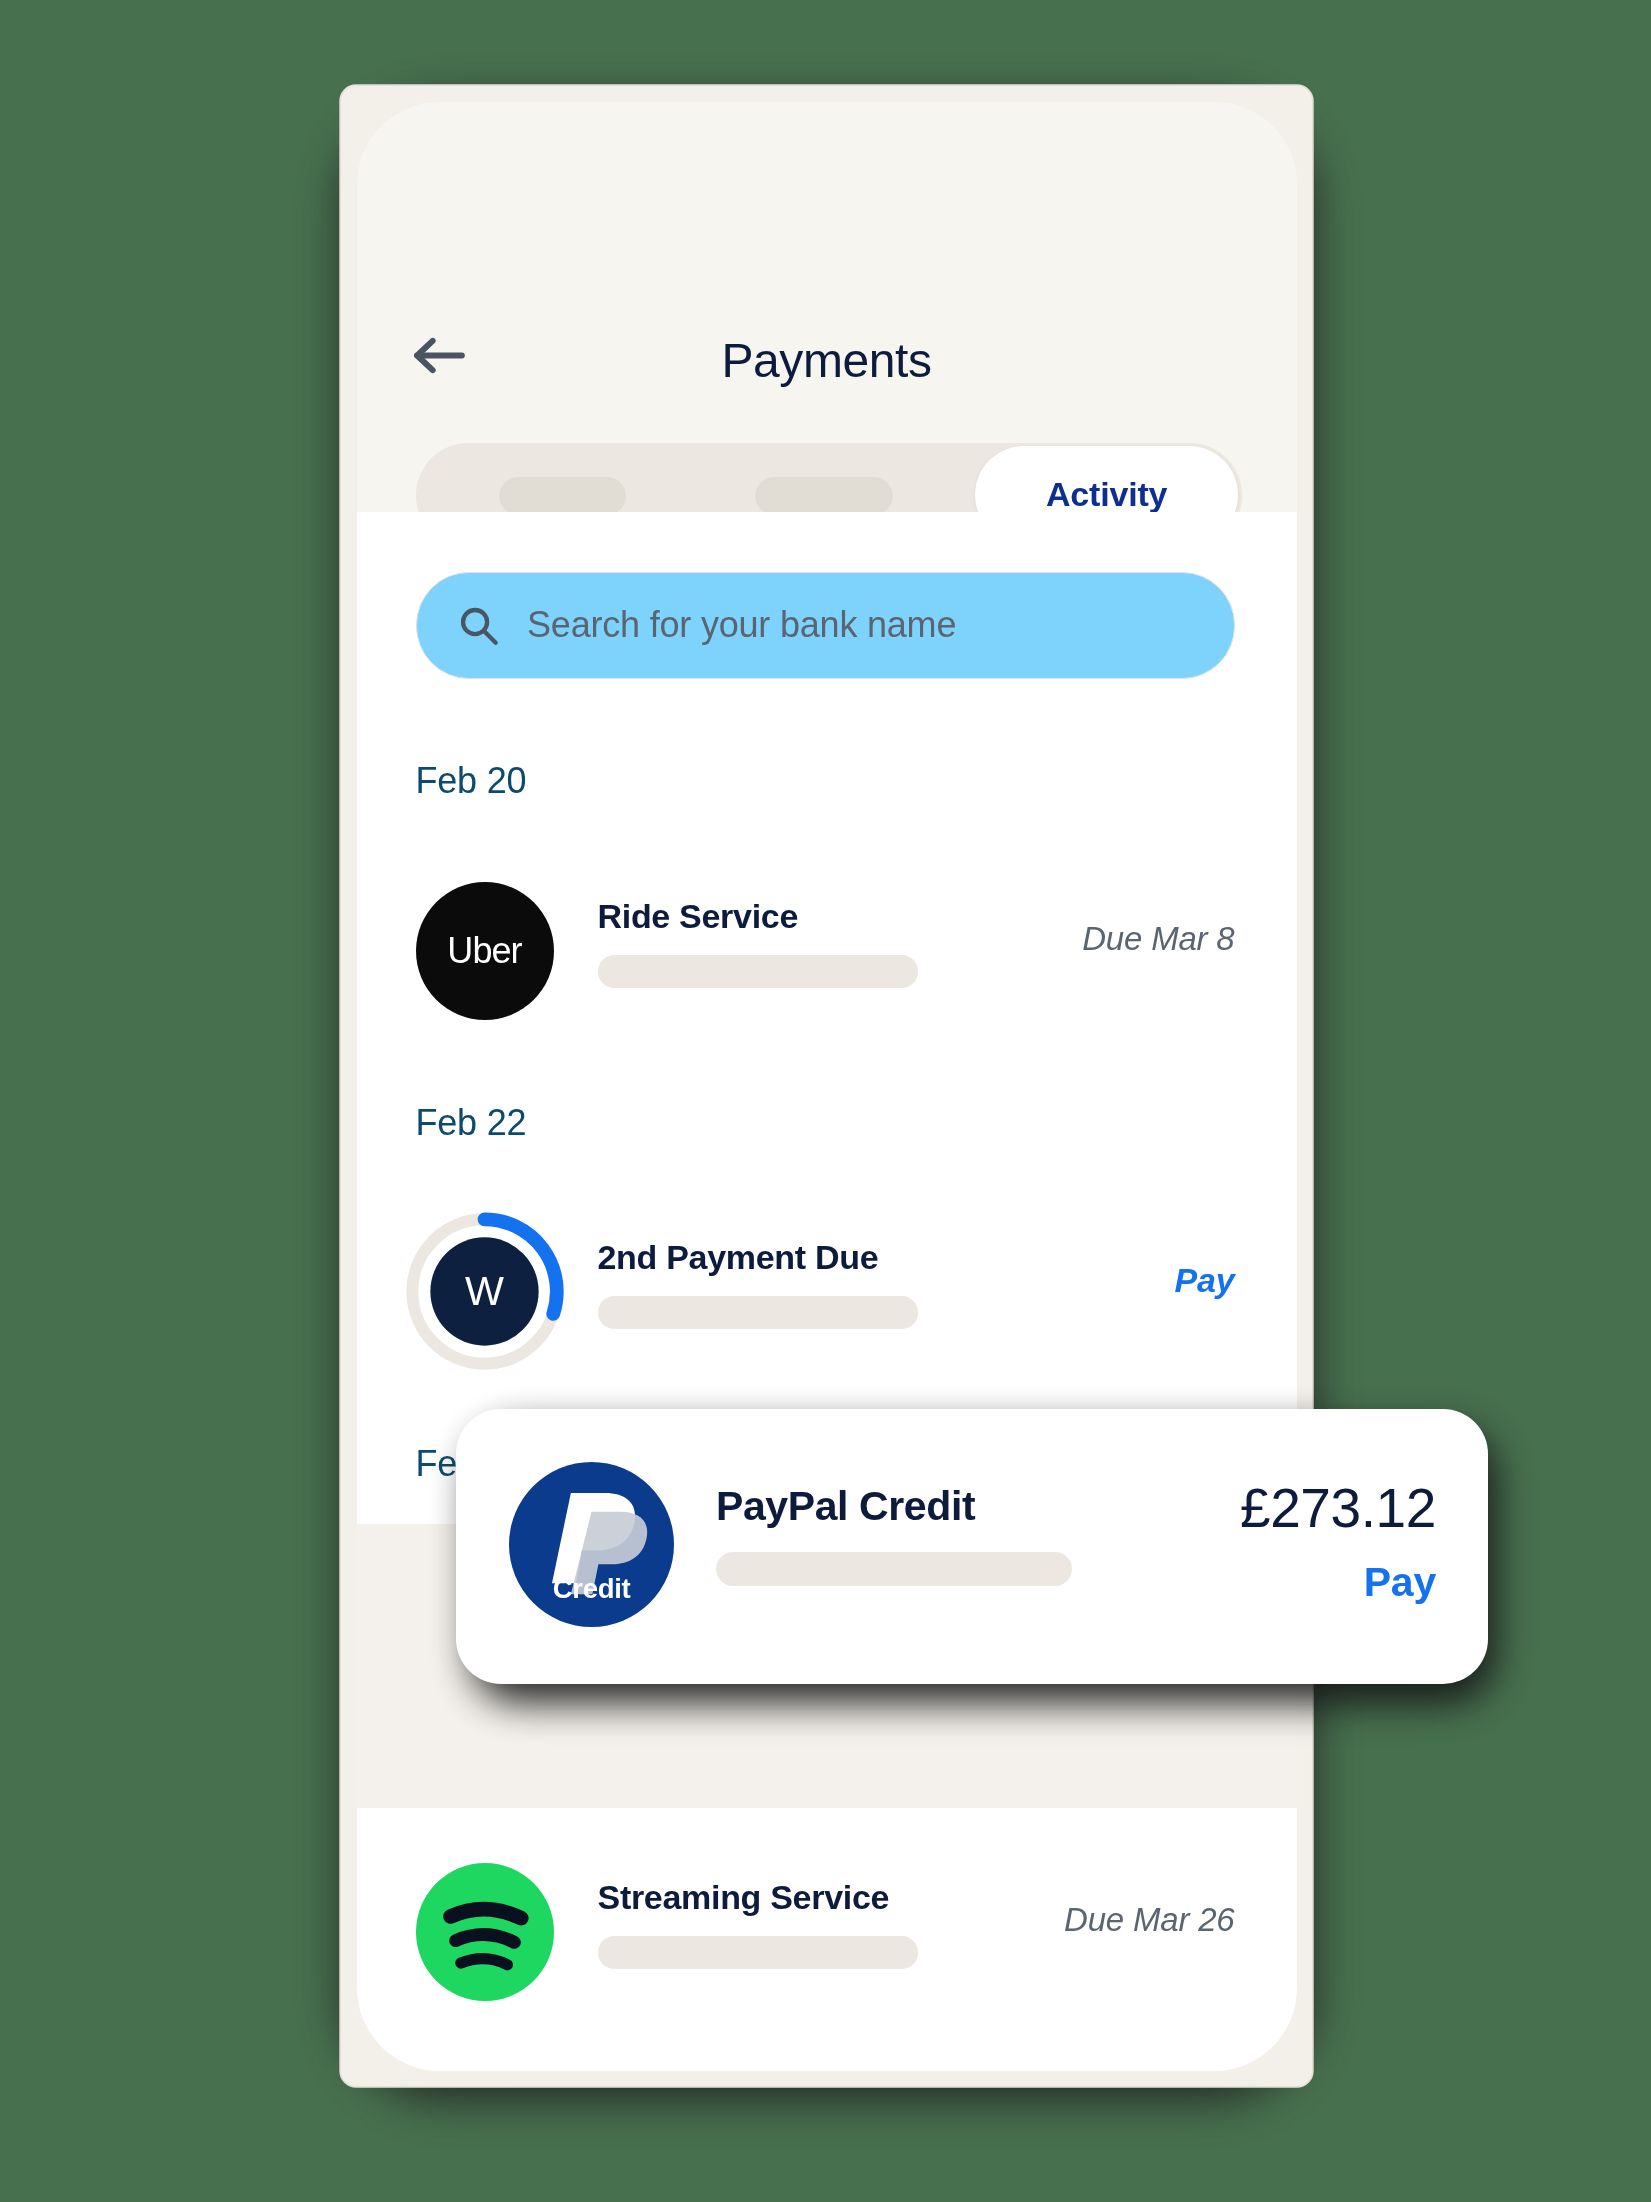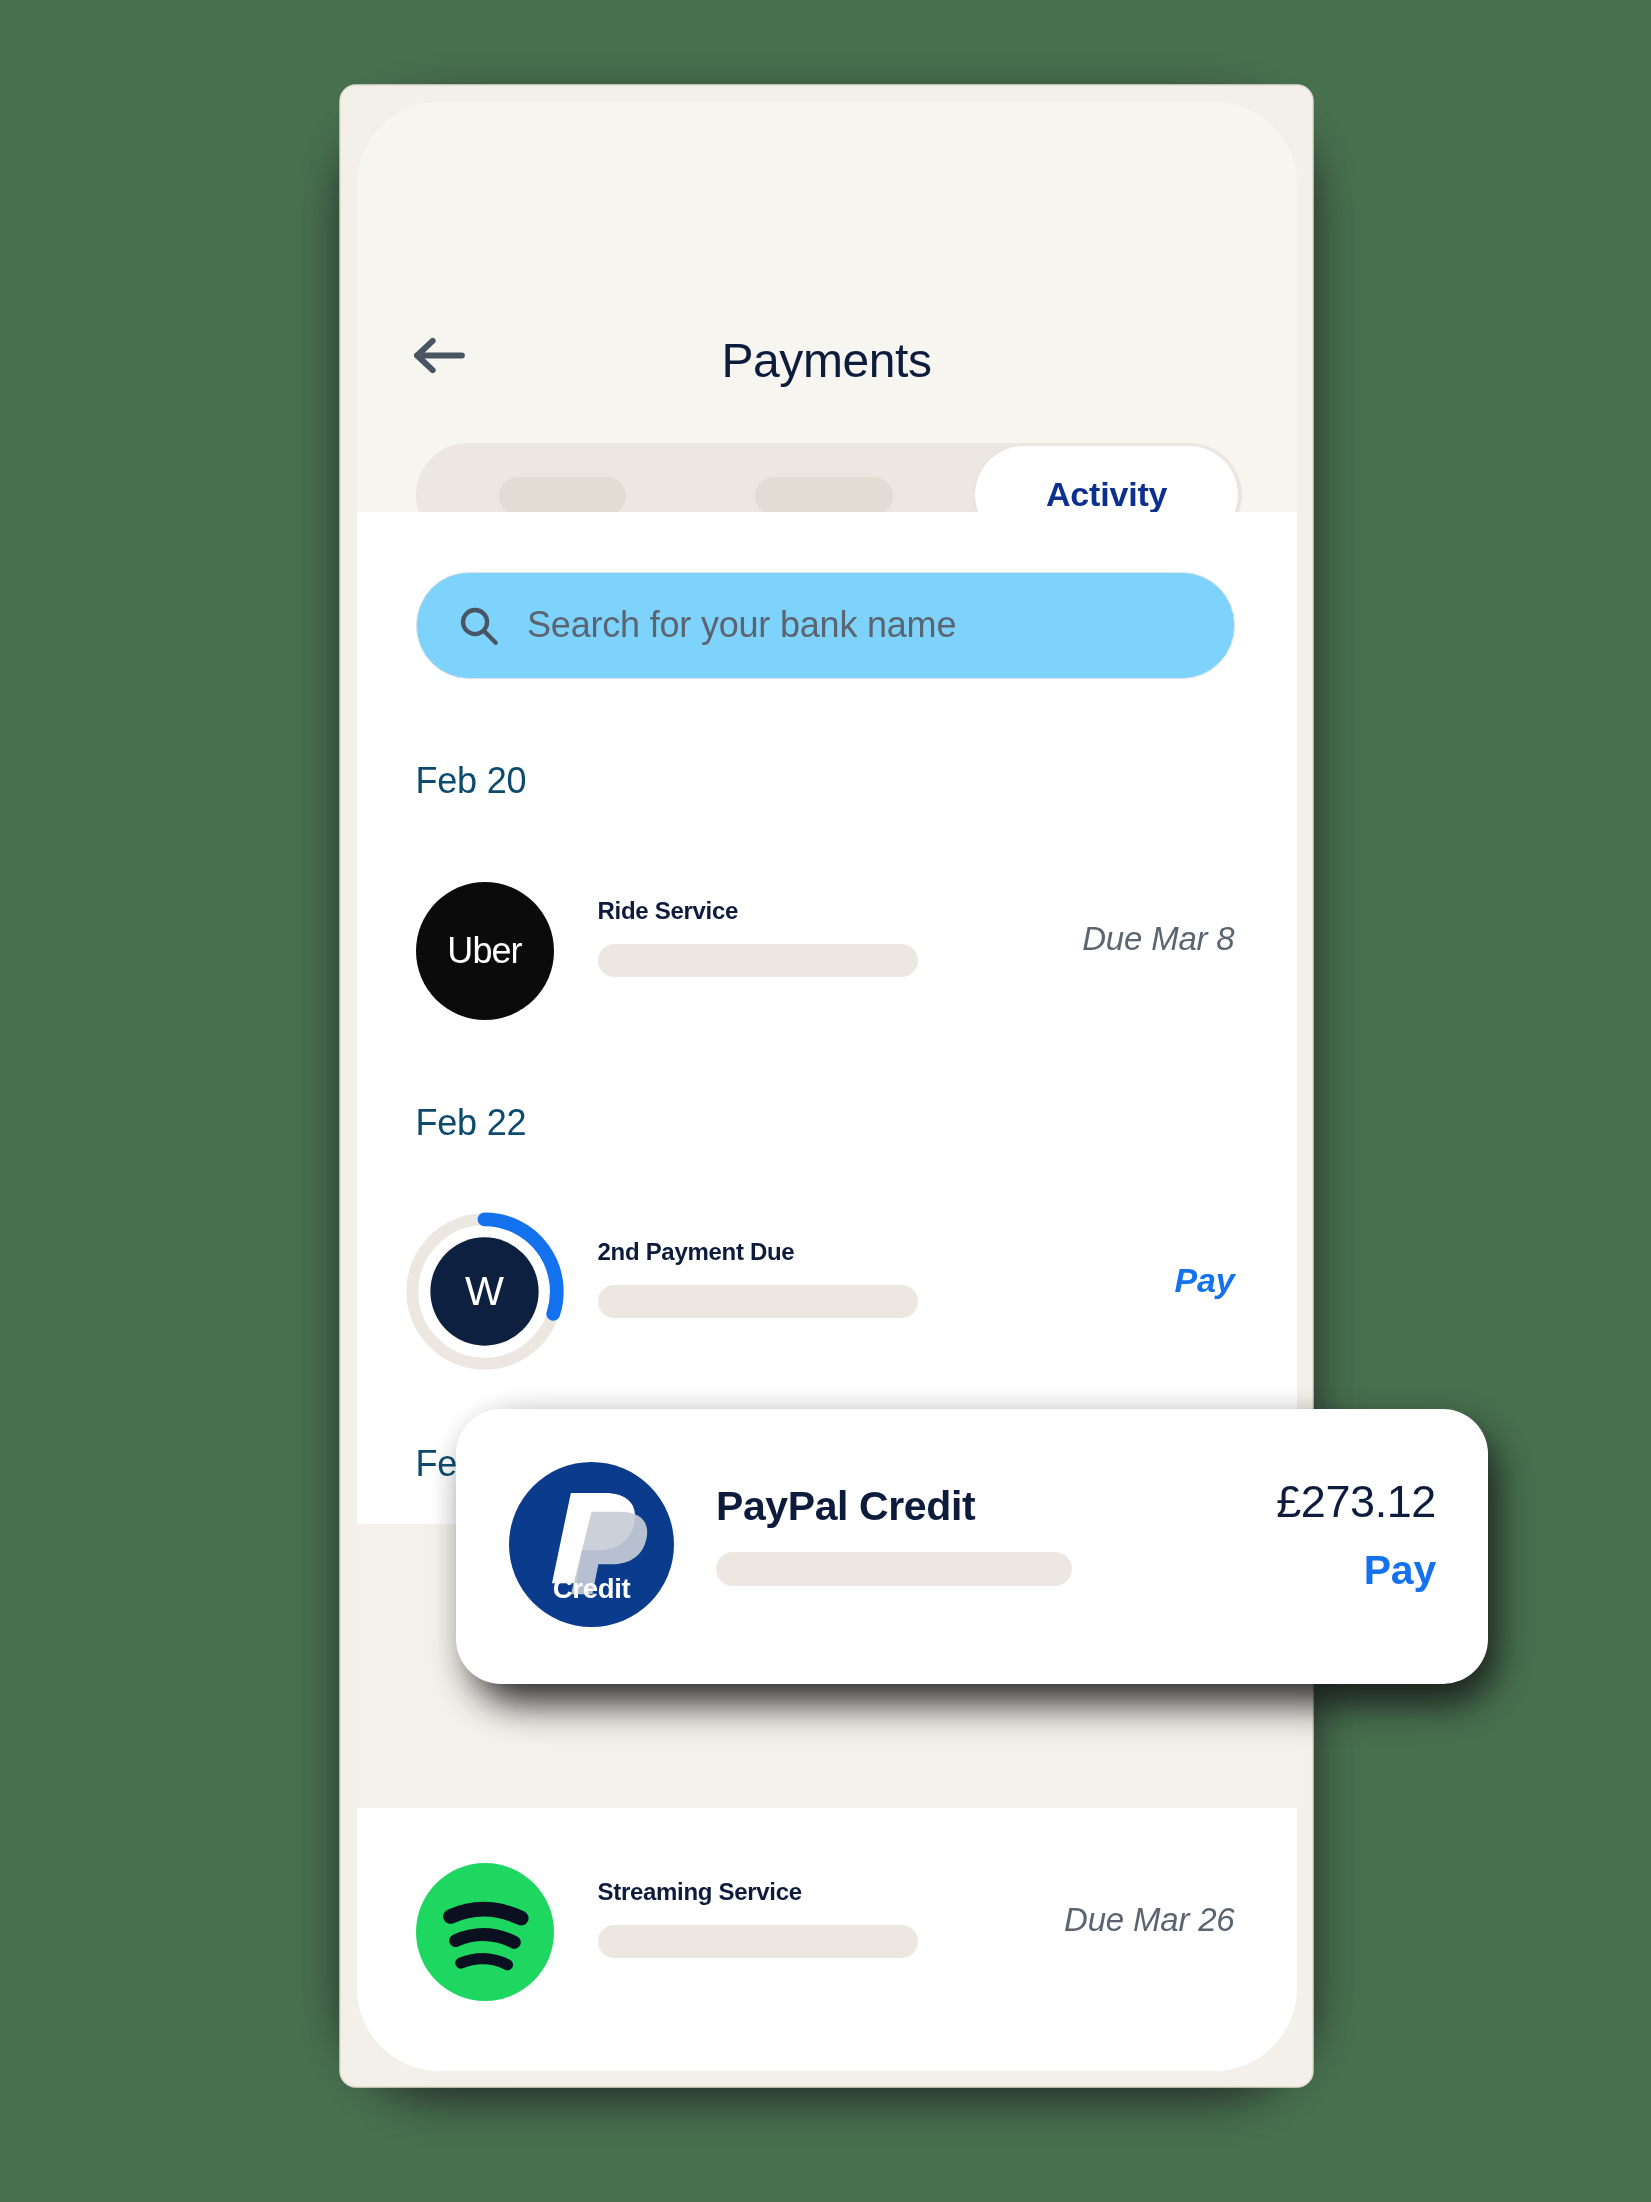--- a/index.html
+++ b/index.html
@@ -178,21 +178,21 @@
     color: #fff; font-size: 36px; font-weight: 500; letter-spacing: -0.9px;
   }
 
   .row-main {
     position: absolute;
     left: 182px;
     top: 15.5px;
     width: 413px;
   }
   .row-title {
-    font-size: 24px;
+    font-size: 34px;
     font-weight: 700;
     color: #0d1c3d;
     letter-spacing: -0.3px;
   }
   .row-ph {
     margin-top: 19px;
     width: 320px;
     height: 33px;
     border-radius: 16.3px;
     background: #ece8e1;
@@ -297,21 +297,21 @@
     border-radius: 17px;
     background: #ece8e1;
   }
   .fc-right {
     position: absolute;
     right: 52px;
     top: 67px;
     text-align: right;
   }
   .fc-amount {
-    font-size: 45px;
+    font-size: 55px;
     font-weight: 400;
     color: #0d1c3d;
     letter-spacing: -0.4px;
   }
   .fc-pay {
     margin-top: 19px;
     font-size: 41px;
     font-weight: 700;
     color: #1572ef;
     cursor: pointer;

